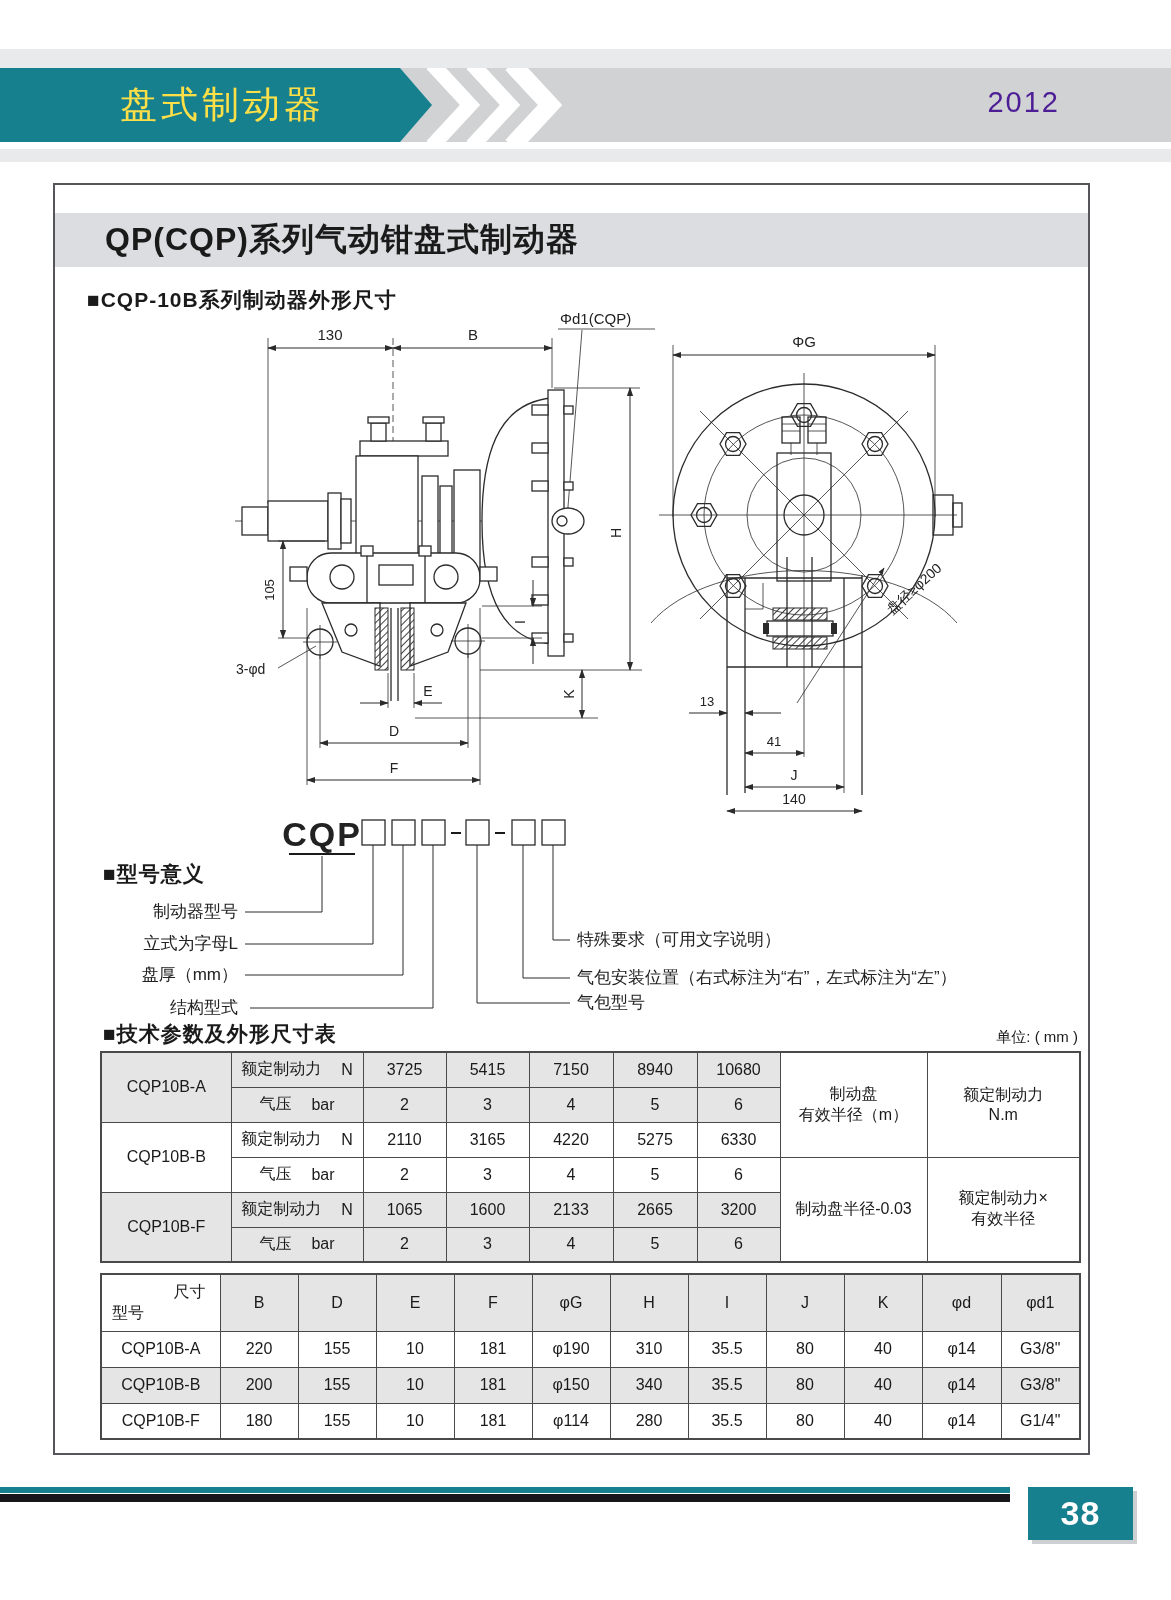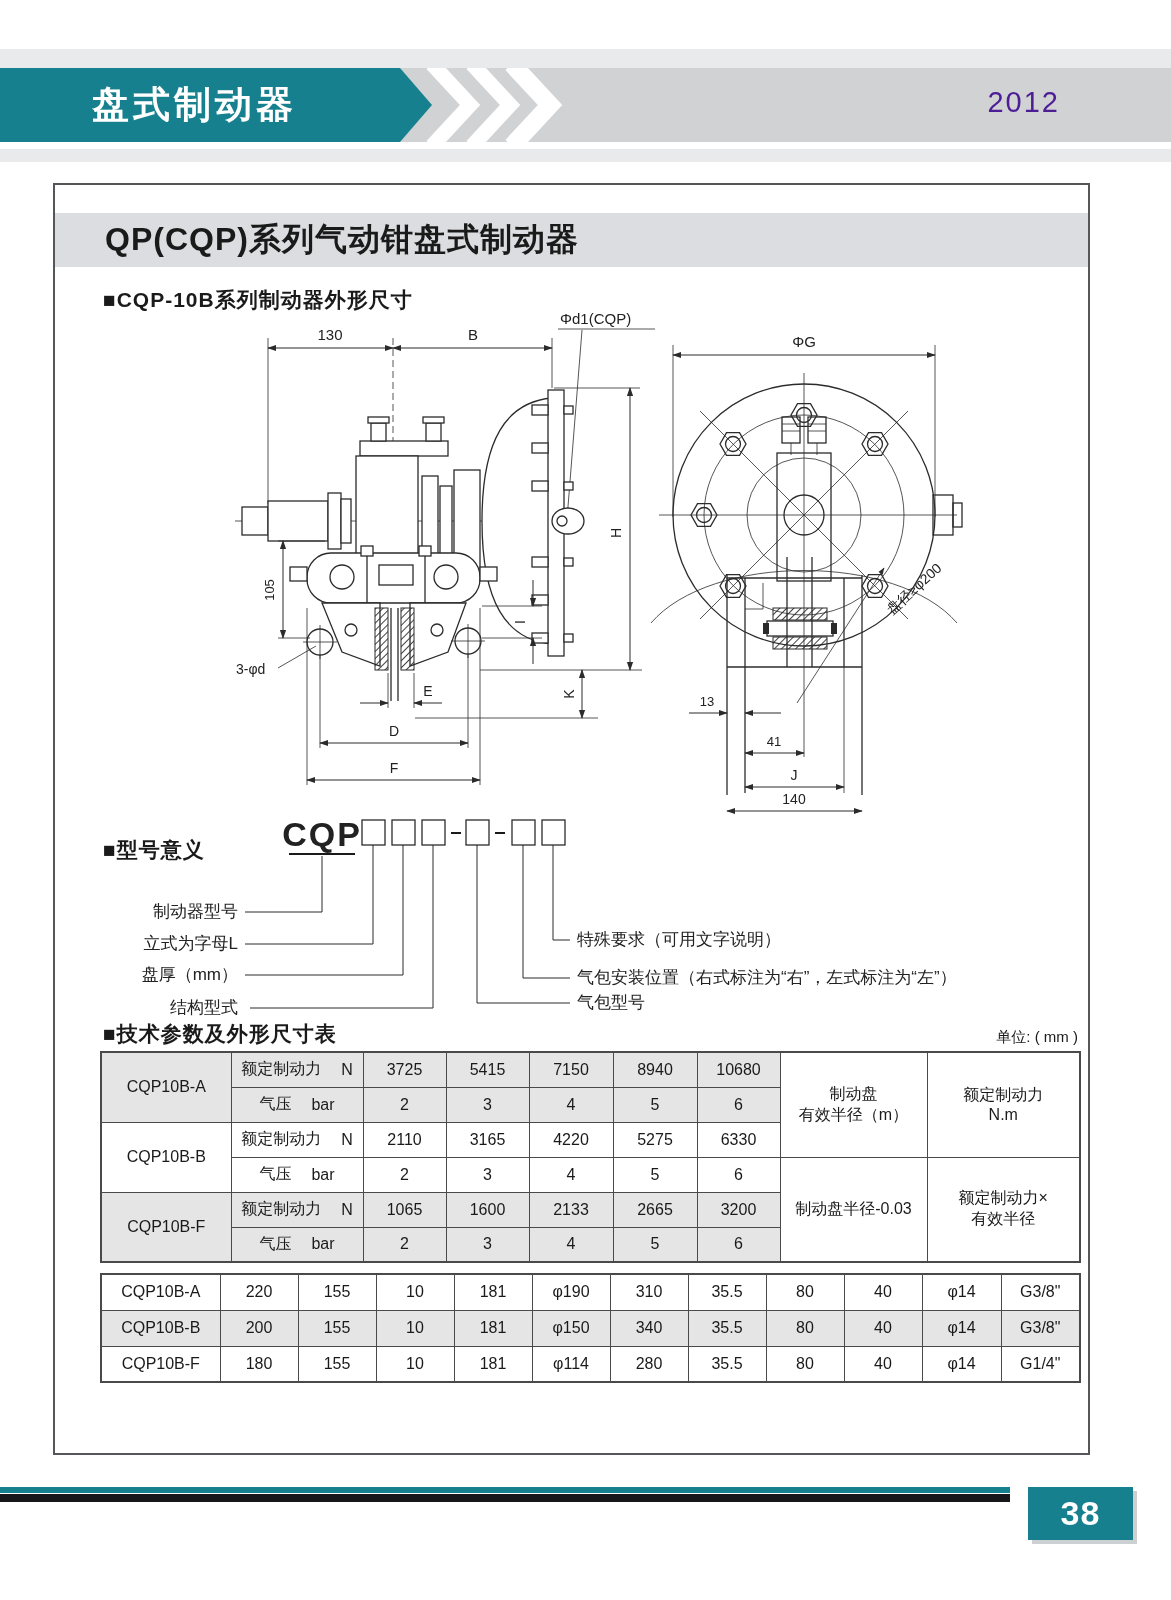--- a/index.html
+++ b/index.html
@@ -6,21 +6,21 @@
   body{width:1171px;height:1600px;position:relative;background:#ffffff;overflow:hidden;
        font-family:"Liberation Sans","DejaVu Sans",sans-serif;color:#1a1a1a;}
   .abs{position:absolute;}
   
   .strip1{left:0;top:49px;width:1171px;height:19px;background:#e9eaeb;}
   .band{left:0;top:68px;width:1171px;height:74px;background:#d0d2d4;}
   .strip2{left:0;top:149px;width:1171px;height:13px;background:#e9eaeb;}
   .teal-arrow{left:0;top:68px;width:432px;height:74px;background:#17808e;
       clip-path:polygon(0 0,400px 0,432px 50%,400px 100%,0 100%);
       display:flex;align-items:center;}
-  .teal-arrow span{padding-left:92px;font-size:37px;font-weight:bold;color:#ffffff;letter-spacing:4px;}
+  .teal-arrow span{padding-left:120px;font-size:37px;font-weight:normal;color:#fde047;letter-spacing:4px;}
   .year{left:940px;top:86px;width:120px;text-align:right;font-size:29px;letter-spacing:2px;color:#4c1d95;}
   
   .content-box{left:53px;top:183px;width:1037px;height:1272px;border:2px solid #55565a;background:#fff;box-sizing:border-box;}
   .title-bar{left:55px;top:213px;width:1033px;height:54px;background:#dcdde0;display:flex;align-items:center;}
   .title-bar span{padding-left:50px;font-size:32px;font-weight:bold;letter-spacing:1px;}
   .sec-head{font-size:21px;font-weight:bold;letter-spacing:1px;}
   .unit-note{left:868px;top:1028px;width:210px;text-align:right;font-size:15px;}
   
   svg text{font-family:"Liberation Sans","DejaVu Sans",sans-serif;fill:#222;}
   .ln{stroke:#2b2b2b;stroke-width:1.3;fill:none;}
@@ -68,21 +68,21 @@
   <polyline points="48,-4 86,37 48,78" stroke="#ffffff" stroke-width="15" fill="none"></polyline>
   <polyline points="88,-4 126,37 88,78" stroke="#ffffff" stroke-width="18" fill="none"></polyline>
 </svg>
 <div class="abs year">2012</div>
 
 <div class="abs content-box"></div>
 <div class="abs title-bar">
   <span>QP(CQP)系列气动钳盘式制动器</span>
 </div>
 
-<div class="abs sec-head" style="left:103px;top:286px">■CQP-10B系列制动器外形尺寸</div>
+<div class="abs sec-head" style="left:87px;top:286px">■CQP-10B系列制动器外形尺寸</div>
 
 <svg class="abs" style="left:230px;top:308px" width="430" height="488" viewBox="0 0 430 488">
   <defs>
     <marker id="ar" viewBox="0 0 10 10" refX="9" refY="5" markerWidth="9" markerHeight="9" orient="auto-start-reverse">
       <path d="M0,1.5 L10,5 L0,8.5 z" fill="#2b2b2b"></path>
     </marker>
     <pattern id="hp" width="5" height="5" patternUnits="userSpaceOnUse" patternTransform="rotate(45)">
       <line x1="0" y1="0" x2="0" y2="5" stroke="#2b2b2b" stroke-width="1.8"></line>
     </pattern>
   </defs>
@@ -283,21 +283,21 @@
   <line class="dim" x1="136" y1="388" x2="100" y2="388" marker-end="url(#ar)"></line>
   <text x="62" y="381" font-size="13" text-anchor="middle">13</text>
   <line class="dim" x1="100" y1="428" x2="159" y2="428" marker-start="url(#ar)" marker-end="url(#ar)"></line>
   <text x="129" y="421" font-size="13" text-anchor="middle">41</text>
   <line class="dim" x1="100" y1="462" x2="199" y2="462" marker-start="url(#ar)" marker-end="url(#ar)"></line>
   <text x="149" y="455" font-size="14" text-anchor="middle">J</text>
   <line class="dim" x1="82" y1="486" x2="217" y2="486" marker-start="url(#ar)" marker-end="url(#ar)"></line>
   <text x="149" y="479" font-size="14" text-anchor="middle">140</text>
 </svg>
 
-<div class="abs sec-head" style="left:103px;top:836px">■型号意义</div>
+<div class="abs sec-head" style="left:103px;top:860px">■型号意义</div>
 
 <svg class="abs" style="left:105px;top:800px" width="960" height="220" viewBox="0 0 960 220">
   <text x="217" y="46" font-size="34" font-weight="bold" letter-spacing="2" text-anchor="middle">CQP</text>
   <line x1="184" y1="54" x2="250" y2="54" stroke="#1a1a1a" stroke-width="2"></line>
   <rect class="ln" x="257" y="20" width="23" height="25" stroke-width="1.8"></rect>
   <rect class="ln" x="287" y="20" width="23" height="25" stroke-width="1.8"></rect>
   <rect class="ln" x="317" y="20" width="23" height="25" stroke-width="1.8"></rect>
   <line x1="346" y1="33" x2="356" y2="33" stroke="#1a1a1a" stroke-width="2"></line>
   <rect class="ln" x="361" y="20" width="23" height="25" stroke-width="1.8"></rect>
   <line x1="390" y1="33" x2="400" y2="33" stroke="#1a1a1a" stroke-width="2"></line>
@@ -450,20 +450,37 @@
       <col style="width:78px">
     <col style="width:78px">
       <col style="width:78px">
       <col style="width:78px">
       <col style="width:78px">
       <col style="width:78px">
     <col style="width:79px">
       <col style="width:79px">
   </colgroup>
   <tbody>
+      <tr class="head shade">
+    <td class="diag nobg">
+      <span class="c-top">尺寸</span>
+      <span class="c-bot">型号</span>
+    </td>
+    <td>B</td>
+    <td>D</td>
+    <td>E</td>
+    <td>F</td>
+    <td>φG</td>
+    <td>H</td>
+    <td>I</td>
+    <td>J</td>
+    <td>K</td>
+    <td>φd</td>
+    <td>φd1</td>
+  </tr>
   <tr class="data white">
     <td>CQP10B-A</td>
     <td>220</td>
     <td>155</td>
     <td>10</td>
     <td>181</td>
     <td>φ190</td>
     <td>310</td>
     <td>35.5</td>
     <td>80</td>

